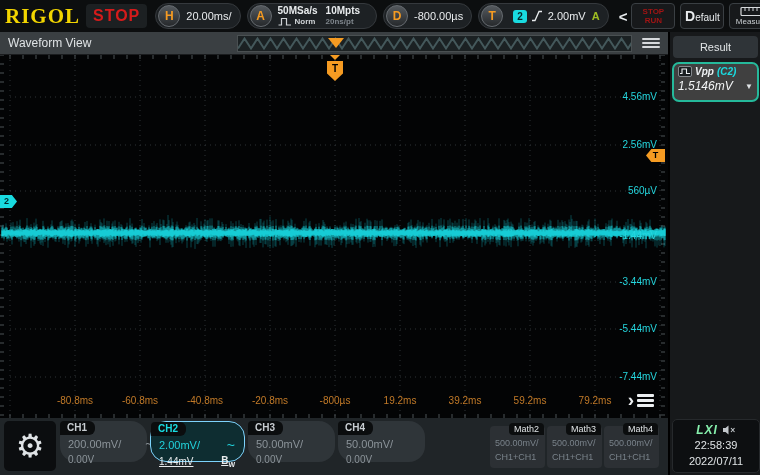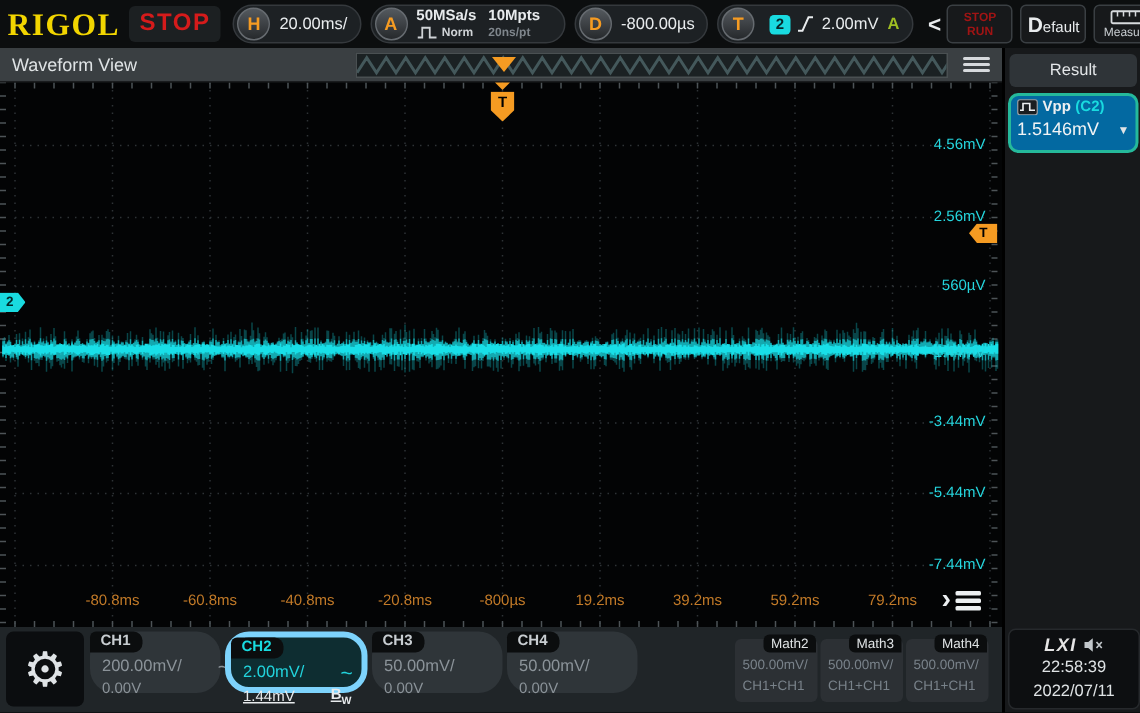--- a/index.html
+++ b/index.html
@@ -69,32 +69,32 @@
   #gratmenu .arr { color:#eceff1; font-size:19px; font-weight:bold; margin-right:3px; line-height:18px; }
   #gratmenu .bars div { width:17px; height:3px; background:#eceff1; margin:2px 0; border-radius:1px; }
 
   
   #sidebar { position:absolute; left:668px; top:32px; width:92px; height:443px;
     background:#17191b; border-left:2px solid #000; }
   #resulthdr { position:absolute; left:3px; top:4px; width:85px; height:22px;
     background:#2f3438; border-radius:4px; text-align:center; font-size:11px;
     color:#e3e6e8; line-height:22px; }
   #vppcard { position:absolute; left:2px; top:30px; width:87px; height:40px;
-    background:#0369a1; border:2px solid #25b99b; border-radius:7px; padding:2px 4px; }
+    background:#404040; border:2px solid #25b99b; border-radius:7px; padding:2px 4px;font-style:italic; }
   #vppcard .r1 { display:flex; align-items:center; gap:3px; font-size:10px; font-weight:bold; }
   #vppcard .r1 .nm { color:#eceff1; }
   #vppcard .r1 .src { color:#19dbe0; }
   #vppcard .r2 { display:flex; align-items:center; justify-content:space-between;
     font-size:12px; color:#f2f4f5; margin-top:2px; }
   #vppcard .caret { font-size:8px; color:#dfe3e5; }
   #sysbox { position:absolute; left:2px; top:387px; width:88px; height:54px;
     background:#0d0f11; border:1px solid #26292c; border-radius:5px; text-align:center;
     padding-top:3px; }
   #sysbox .lxirow { display:flex; align-items:center; justify-content:center; gap:4px; }
-  #sysbox .lxi { font-style:italic; font-weight:bold; font-size:12px; color:#e5e5e5;
+  #sysbox .lxi { font-style:italic; font-weight:bold; font-size:12px; color:#86efac;
     letter-spacing:1px; }
   #sysbox .tm, #sysbox .dt { font-size:11px; color:#dfe3e5; line-height:16px; }
 
   
   #bottombar { position:absolute; left:0; top:418px; width:668px; height:57px;
     background:#202528; }
   #geartile { position:absolute; left:4px; top:3px; width:52px; height:50px;
     background:#0b0d0f; border-radius:5px; display:flex; align-items:center;
     justify-content:center; }
   #geartile .gear { font-size:32px; color:#dfe3e6; }
@@ -103,21 +103,21 @@
   .chtile .tab { position:absolute; left:0; top:0; background:#0b0d0e; color:#c8cdd1;
     font-size:10px; font-weight:bold; padding:1px 8px 2px 7px;
     border-radius:4px 6px 6px 0; }
   .chtile .row { position:absolute; left:8px; right:9px; display:flex;
     justify-content:space-between; align-items:center; font-size:11px; color:#8b9399;gap:24px; }
   .chtile .row1 { top:17px; }
   .chtile .row2 { top:33px; font-size:10px; }
   .ac { font-size:14px; line-height:10px; }
   .dcicon { width:12px; height:7px; border-top:2px solid #8b9399;
     border-bottom:2px dashed #8b9399; }
-  #ch2tile { background:#0e2d31; border:4px solid #7dd3fc; }
+  #ch2tile { background:#0e2d31; border:1px solid #7dd3fc; }
   #ch2tile .tab { color:#19dbe0; }
   #ch2tile .row1 { color:#22d3dc; }
   #ch2tile .row2 { color:#e8ebed;text-decoration:underline; }
   #ch2tile .bw { font-size:10px; font-weight:bold; }
   #ch2tile .bw sub { font-size:7px; }
   .mathtile { position:absolute; top:8px; width:55px; height:42px; background:#2c3034;
     border-radius:4px; }
   .mathtile .tab { position:absolute; right:1px; top:-3px; background:#0b0d0e;
     color:#dfe3e5; font-size:9px; padding:1px 5px 1px 5px; border-radius:4px 4px 0 4px; }
   .mathtile .l1 { position:absolute; left:5px; top:12px; font-size:9px; color:#79828a; }

